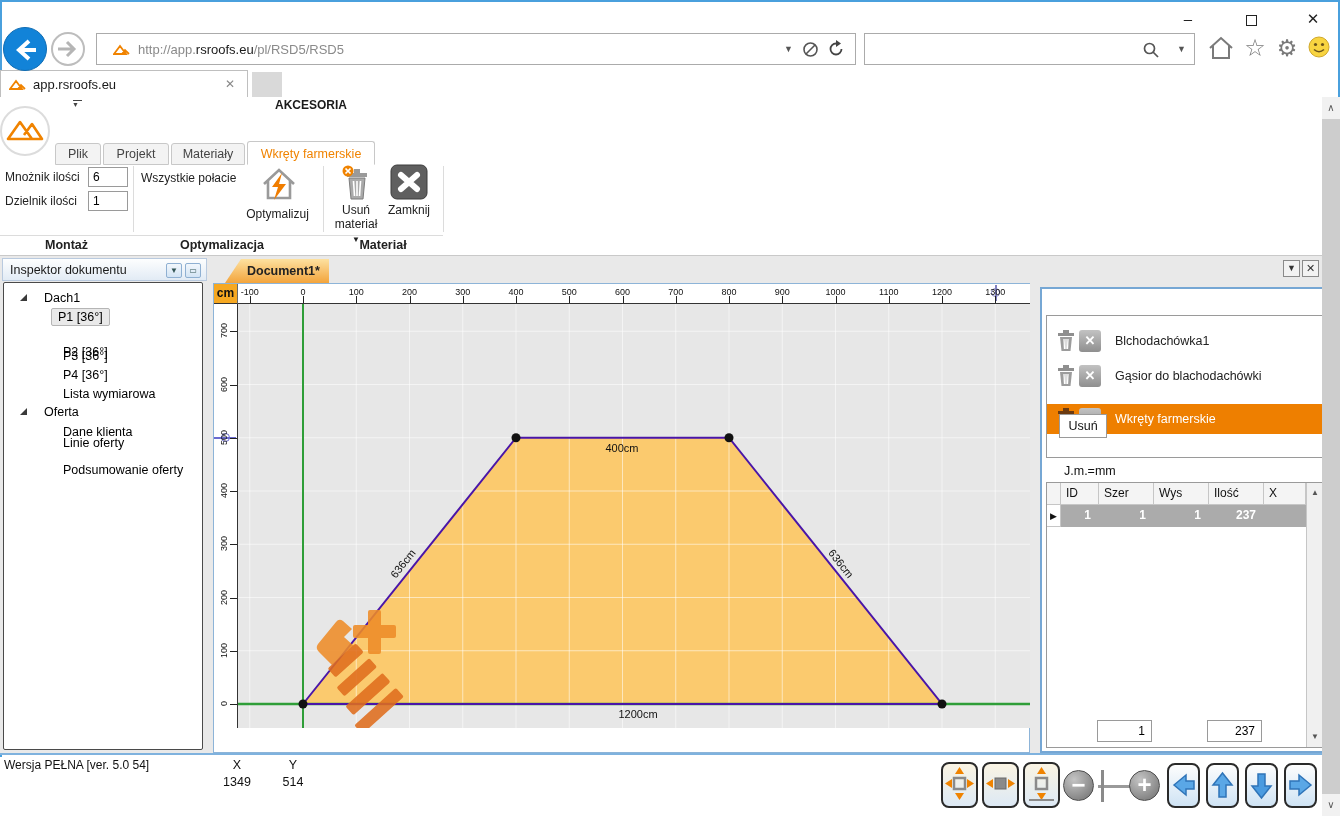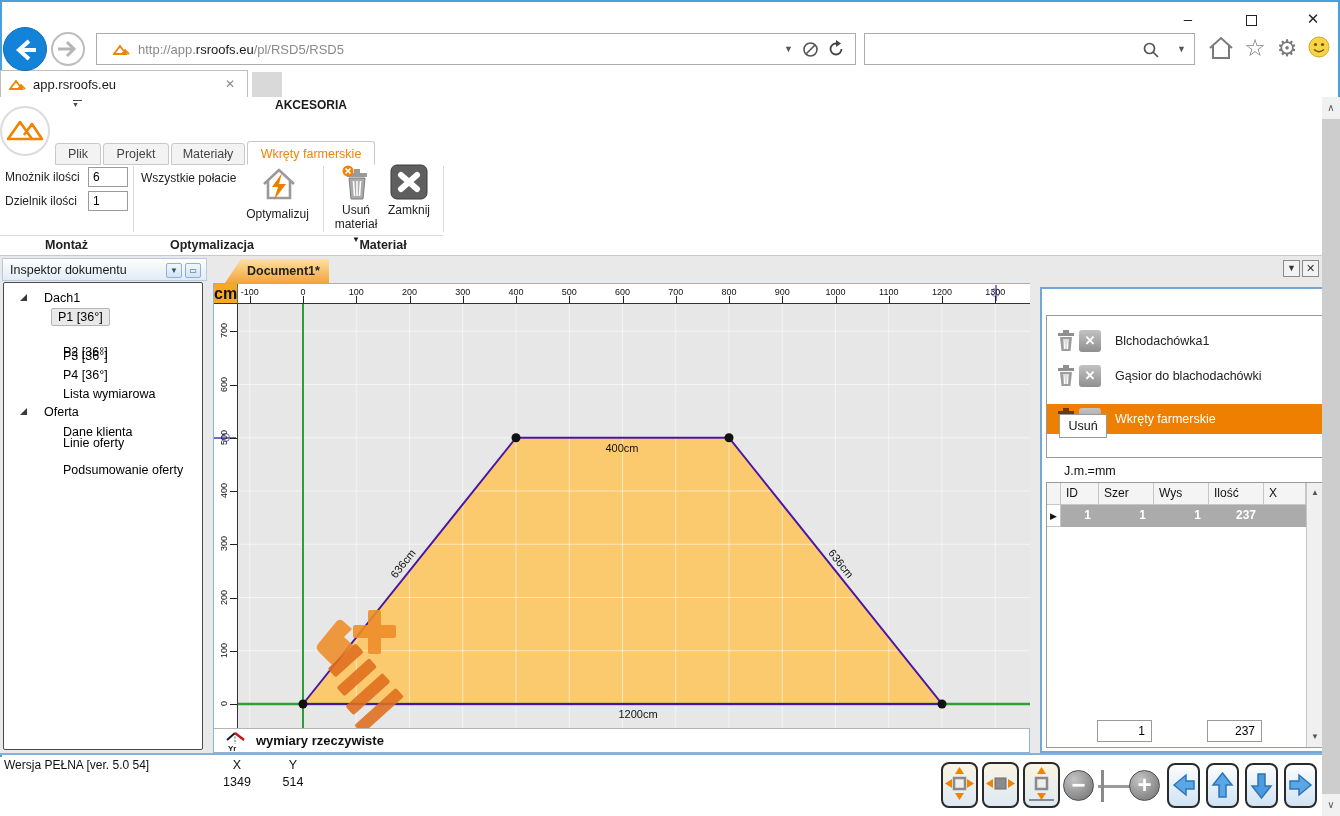--- a/index.html
+++ b/index.html
@@ -36,21 +36,21 @@
   .ph-btn{position:absolute;top:4px;width:16px;height:15px;background:linear-gradient(#f2f7fc,#d3e4f4);border:1px solid #8fb0d2;border-radius:2px;font-size:8px;line-height:13px;text-align:center;color:#355;}
   .lpanel-b{position:absolute;left:1px;top:24px;width:200px;height:468px;background:#fff;border:1px solid #4a4a4a;border-radius:2px;}
   .tree-group{position:absolute;left:40px;font-size:12.5px;color:#000;}
   .tree-item{position:absolute;left:53px;font-size:12.5px;color:#000;padding:1px 6px;}
   .tree-item.selected{background:#e9e9e9;border:1px solid #b5b5b5;border-radius:2px;left:47px;}
   .tri{position:absolute;left:16px;width:0;height:0;border-left:7px solid transparent;border-bottom:7px solid #3a3a3a;}
   
   .docarea{position:absolute;left:213px;top:2px;width:818px;height:494px;}
   .doctab{position:absolute;left:12px;top:1px;width:104px;height:24px;background:linear-gradient(#fde1a0,#f3a43c);clip-path:polygon(16px 0,100% 0,100% 100%,0 100%);filter:drop-shadow(0 1px 1px rgba(120,80,0,.5));font-size:12.5px;font-weight:bold;color:#222;line-height:24px;padding-left:22px;}
   .docframe{position:absolute;left:0;top:25px;width:817px;height:470px;background:#fff;border:1px solid #8db4d8;}
-  .cmbox{position:absolute;left:0;top:0;width:24px;height:20px;background:#f6a821;border-right:1px solid #6a6a6a;border-bottom:1px solid #333;font-size:16px;font-weight:bold;color:#111;text-align:center;line-height:19px;}
+  .cmbox{position:absolute;left:0;top:0;width:24px;height:20px;background:#f6a821;border-right:1px solid #6a6a6a;border-bottom:1px solid #333;font-size:12px;font-weight:bold;color:#111;text-align:center;line-height:19px;}
   .hruler{position:absolute;left:24px;top:0;width:792px;height:20px;background:#fff;border-bottom:1px solid #333;overflow:hidden;}
   .vruler{position:absolute;left:0;top:20px;width:24px;height:424px;background:#fff;border-right:1px solid #333;overflow:hidden;}
   .htick-label{position:absolute;top:3px;width:28px;text-align:center;font-size:9px;color:#111;}
   .htick-mark{position:absolute;bottom:0;width:1px;height:7px;background:#222;}
   .vtick-label{position:absolute;left:-1px;width:22px;height:11px;font-size:9px;color:#111;text-align:center;transform:rotate(-90deg);}
   .vtick-mark{position:absolute;right:0;height:1px;width:7px;background:#222;}
   .canvas{position:absolute;left:24px;top:20px;width:792px;height:424px;background:#e7e7e7;overflow:hidden;}
   .docfooter{position:absolute;left:0;top:444px;width:815px;height:24px;background:#fff;border-top:1px solid #b5b5b5;}
   .docfooter .lbl{position:absolute;left:42px;top:4px;font-size:13px;font-weight:bold;color:#111;}
   .doc-corner-btn{position:absolute;top:4px;width:17px;height:17px;background:#f2f2f2;border:1px solid #8a8a8a;font-size:9px;line-height:15px;text-align:center;color:#333;}
@@ -198,21 +198,21 @@
       <svg style="position:absolute;left:5px;top:1px;" width="38" height="36">
         <rect x="1" y="1" width="36" height="34" rx="6" fill="#5f5f5f" stroke="#3c3c3c"></rect>
         <path d="M11,11 L27,25 M27,11 L11,25" stroke="#fff" stroke-width="6" stroke-linecap="round"></path>
       </svg>
       <div class="ribbtn-label" style="left:0;top:40px;width:48px;">Zamknij</div>
     </div>
     <div class="gsep" style="left:443px;"></div>
     <div style="position:absolute;left:0;top:138px;width:443px;border-top:1px solid #dcdcdc;"></div>
 
     <div class="glabel" style="left:0;width:133px;">Montaż</div>
-    <div class="glabel" style="left:117px;width:190px;">Optymalizacja</div>
+    <div class="glabel" style="left:127px;width:190px;">Optymalizacja</div>
     <div class="glabel" style="left:323px;width:120px;">Materiał</div>
   </div>
 
   <div class="workspace">
 
     <div class="lpanel">
       <div class="lpanel-h">
         <span>Inspektor dokumentu</span>
         <div class="ph-btn" style="right:24px;">▼</div>
         <div class="ph-btn" style="right:5px;">▭</div>
@@ -336,29 +336,20 @@
             <circle cx="65" cy="400" r="4.5" fill="#111"></circle>
             <circle cx="704" cy="400" r="4.5" fill="#111"></circle>
             <circle cx="278" cy="133.75" r="4.5" fill="#111"></circle>
             <circle cx="491" cy="133.75" r="4.5" fill="#111"></circle>
             <text x="384" y="148" text-anchor="middle" font-size="11" fill="#111">400cm</text>
             <text x="400" y="414" text-anchor="middle" font-size="11" fill="#111">1200cm</text>
             <text x="168" y="262" font-size="11" fill="#111" transform="rotate(-51.3 168 262)" text-anchor="middle">636cm</text>
             <text x="600" y="262" font-size="11" fill="#111" transform="rotate(51.3 600 262)" text-anchor="middle">636cm</text>
           </svg>
         </div>
-        <div class="docfooter">
-          <svg style="position:absolute;left:10px;top:1px;" width="24" height="22">
-            <path d="M3,10 L11,3" stroke="#1a1a1a" stroke-width="2" fill="none"></path>
-            <path d="M11,3 L20,10" stroke="#cc1414" stroke-width="2.4" fill="none"></path>
-            <line x1="11" y1="3" x2="11" y2="14" stroke="#555" stroke-width="1" stroke-dasharray="2,1.5"></line>
-            <text x="4" y="21" font-size="8" font-weight="bold" fill="#1a1a1a">Yr</text>
-          </svg>
-          <span class="lbl">wymiary rzeczywiste</span>
-        </div>
       </div>
     </div>
 
     <div class="doc-corner-btn" style="left:1283px;">▼</div>
     <div class="doc-corner-btn" style="left:1302px;font-size:11px;">✕</div>
 
     <div class="rpanel">
       <div class="matbox">
         <div class="matrow" style="top:10px;">
           <svg style="position:absolute;left:8px;top:3px;" width="22" height="24">

